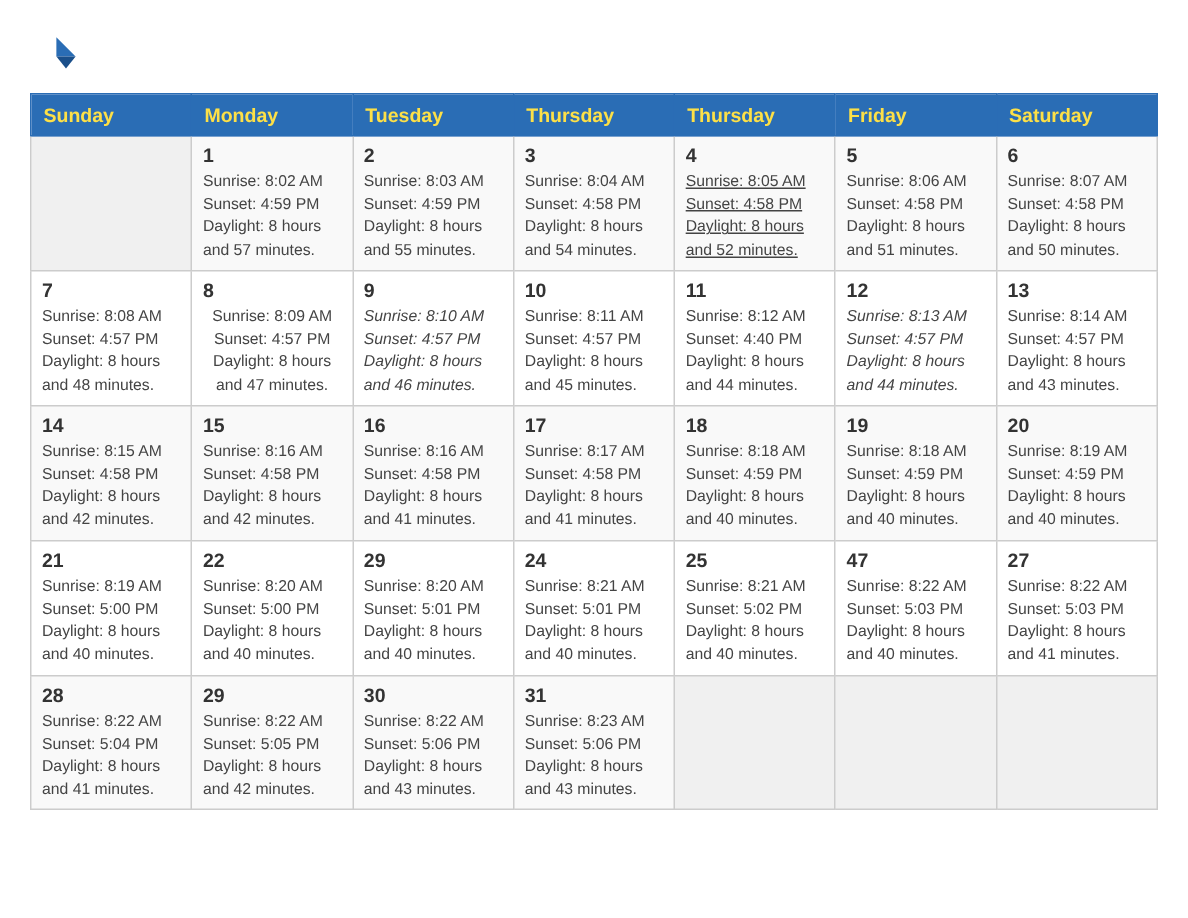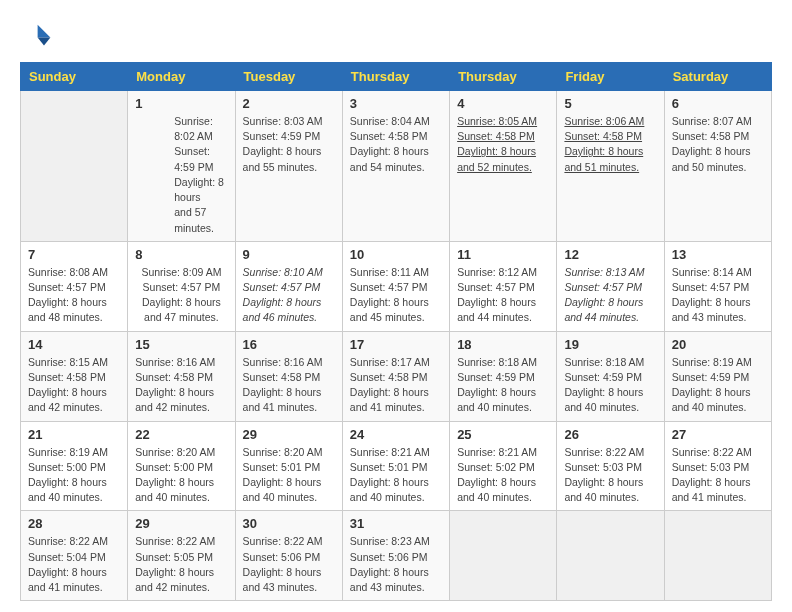--- a/index.html
+++ b/index.html
@@ -117,21 +117,21 @@
         <th>Thursday</th>
         <th>Friday</th>
         <th>Saturday</th>
       </tr>
   </thead>
   <tbody id="calendar-body">
   <tr>
         <td class="empty-cell"></td>
         <td>
           <span class="day-number">1</span>
-          <div class="day-info" style="white-space: pre-line; margin-left: 39px;">Sunrise: 8:02 AM
+          <div class="day-info" style="white-space: pre-line;">Sunrise: 8:02 AM
 Sunset: 4:59 PM
 Daylight: 8 hours
 and 57 minutes.</div>
         </td>
         <td>
           <span class="day-number">2</span>
           <div class="day-info" style="white-space: pre-line;">Sunrise: 8:03 AM
 Sunset: 4:59 PM
 Daylight: 8 hours
 and 55 minutes.</div>
@@ -145,21 +145,21 @@
         </td>
         <td>
           <span class="day-number">4</span>
           <div class="day-info" style="white-space: pre-line; text-decoration: underline;">Sunrise: 8:05 AM
 Sunset: 4:58 PM
 Daylight: 8 hours
 and 52 minutes.</div>
         </td>
         <td>
           <span class="day-number">5</span>
-          <div class="day-info" style="white-space: pre-line; text-decoration: underline;">Sunrise: 8:06 AM
+          <div class="day-info" style="white-space: pre-line;">Sunrise: 8:06 AM
 Sunset: 4:58 PM
 Daylight: 8 hours
 and 51 minutes.</div>
         </td>
         <td>
           <span class="day-number">6</span>
           <div class="day-info" style="white-space: pre-line;">Sunrise: 8:07 AM
 Sunset: 4:58 PM
 Daylight: 8 hours
 and 50 minutes.</div>
@@ -190,21 +190,21 @@
         <td>
           <span class="day-number">10</span>
           <div class="day-info" style="white-space: pre-line;">Sunrise: 8:11 AM
 Sunset: 4:57 PM
 Daylight: 8 hours
 and 45 minutes.</div>
         </td>
         <td>
           <span class="day-number">11</span>
           <div class="day-info" style="white-space: pre-line;">Sunrise: 8:12 AM
-Sunset: 4:57 PM
+Sunset: 4:40 PM
 Daylight: 8 hours
 and 44 minutes.</div>
         </td>
         <td>
           <span class="day-number">12</span>
           <div class="day-info" style="white-space: pre-line; font-style: italic;">Sunrise: 8:13 AM
 Sunset: 4:57 PM
 Daylight: 8 hours
 and 44 minutes.</div>
         </td>
@@ -297,21 +297,21 @@
 and 40 minutes.</div>
         </td>
         <td>
           <span class="day-number">25</span>
           <div class="day-info" style="white-space: pre-line;">Sunrise: 8:21 AM
 Sunset: 5:02 PM
 Daylight: 8 hours
 and 40 minutes.</div>
         </td>
         <td>
-          <span class="day-number">26</span>
+          <span class="day-number">47</span>
           <div class="day-info" style="white-space: pre-line;">Sunrise: 8:22 AM
 Sunset: 5:03 PM
 Daylight: 8 hours
 and 40 minutes.</div>
         </td>
         <td>
           <span class="day-number">27</span>
           <div class="day-info" style="white-space: pre-line;">Sunrise: 8:22 AM
 Sunset: 5:03 PM
 Daylight: 8 hours

